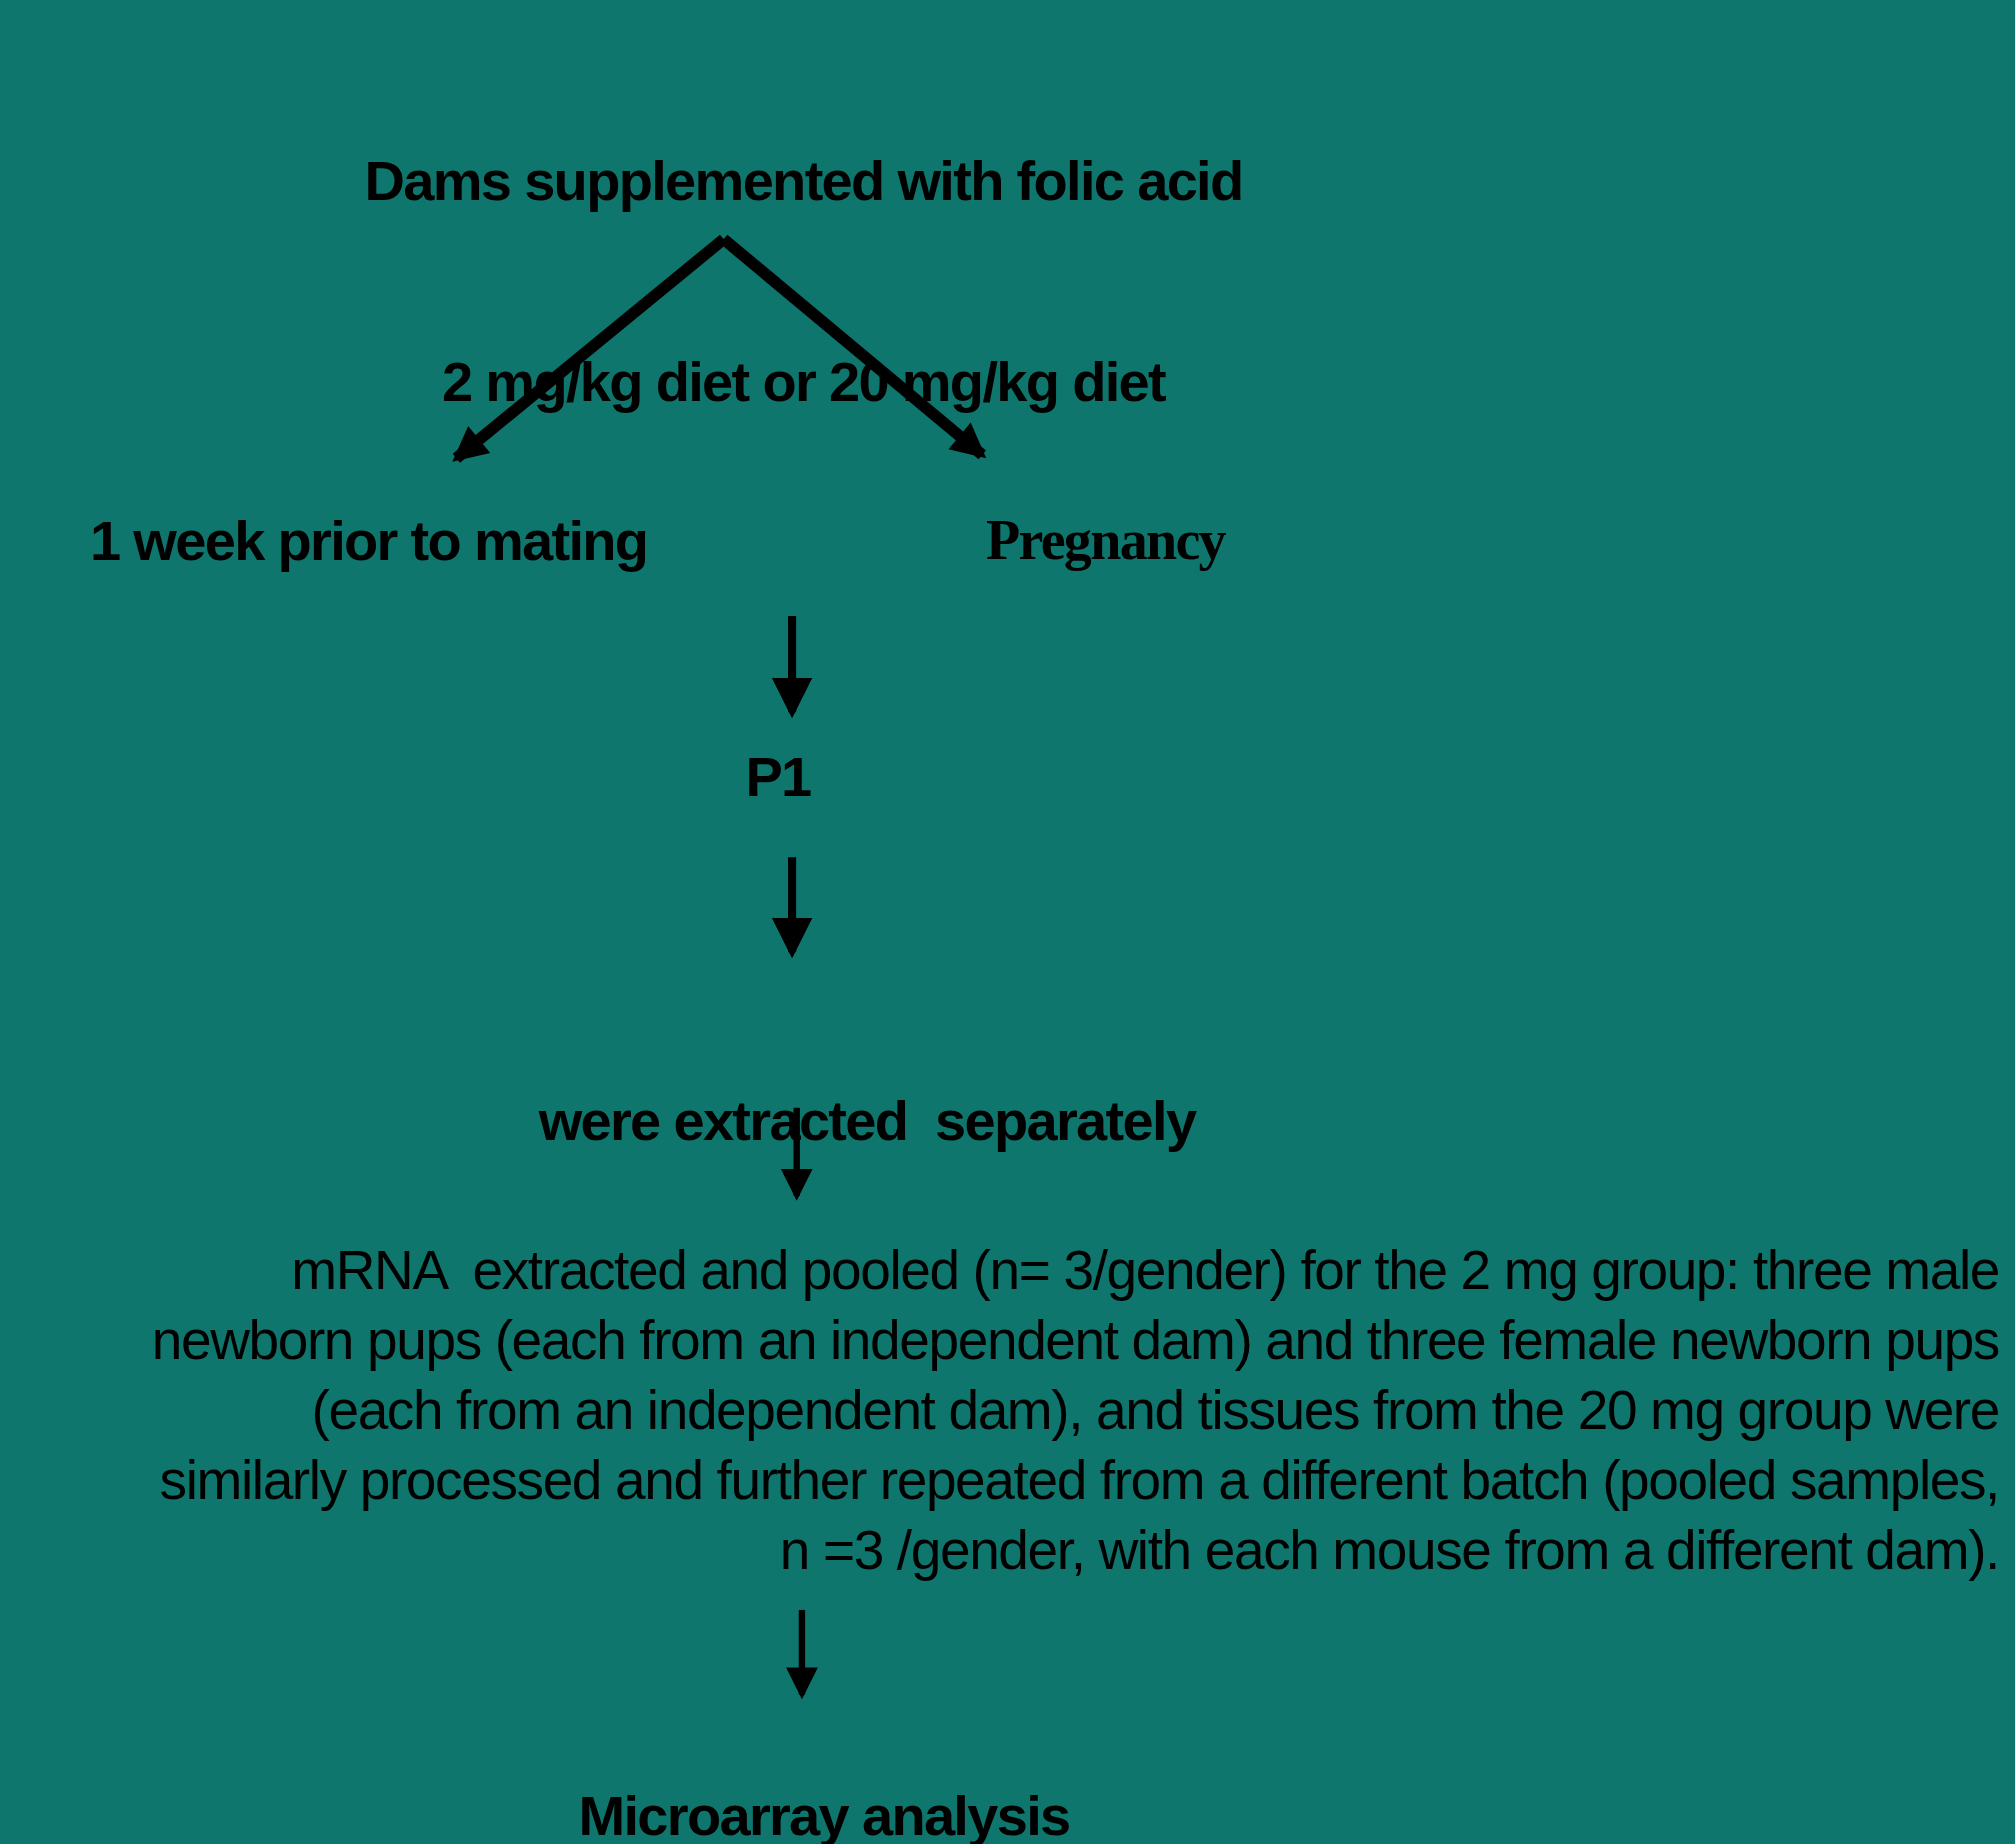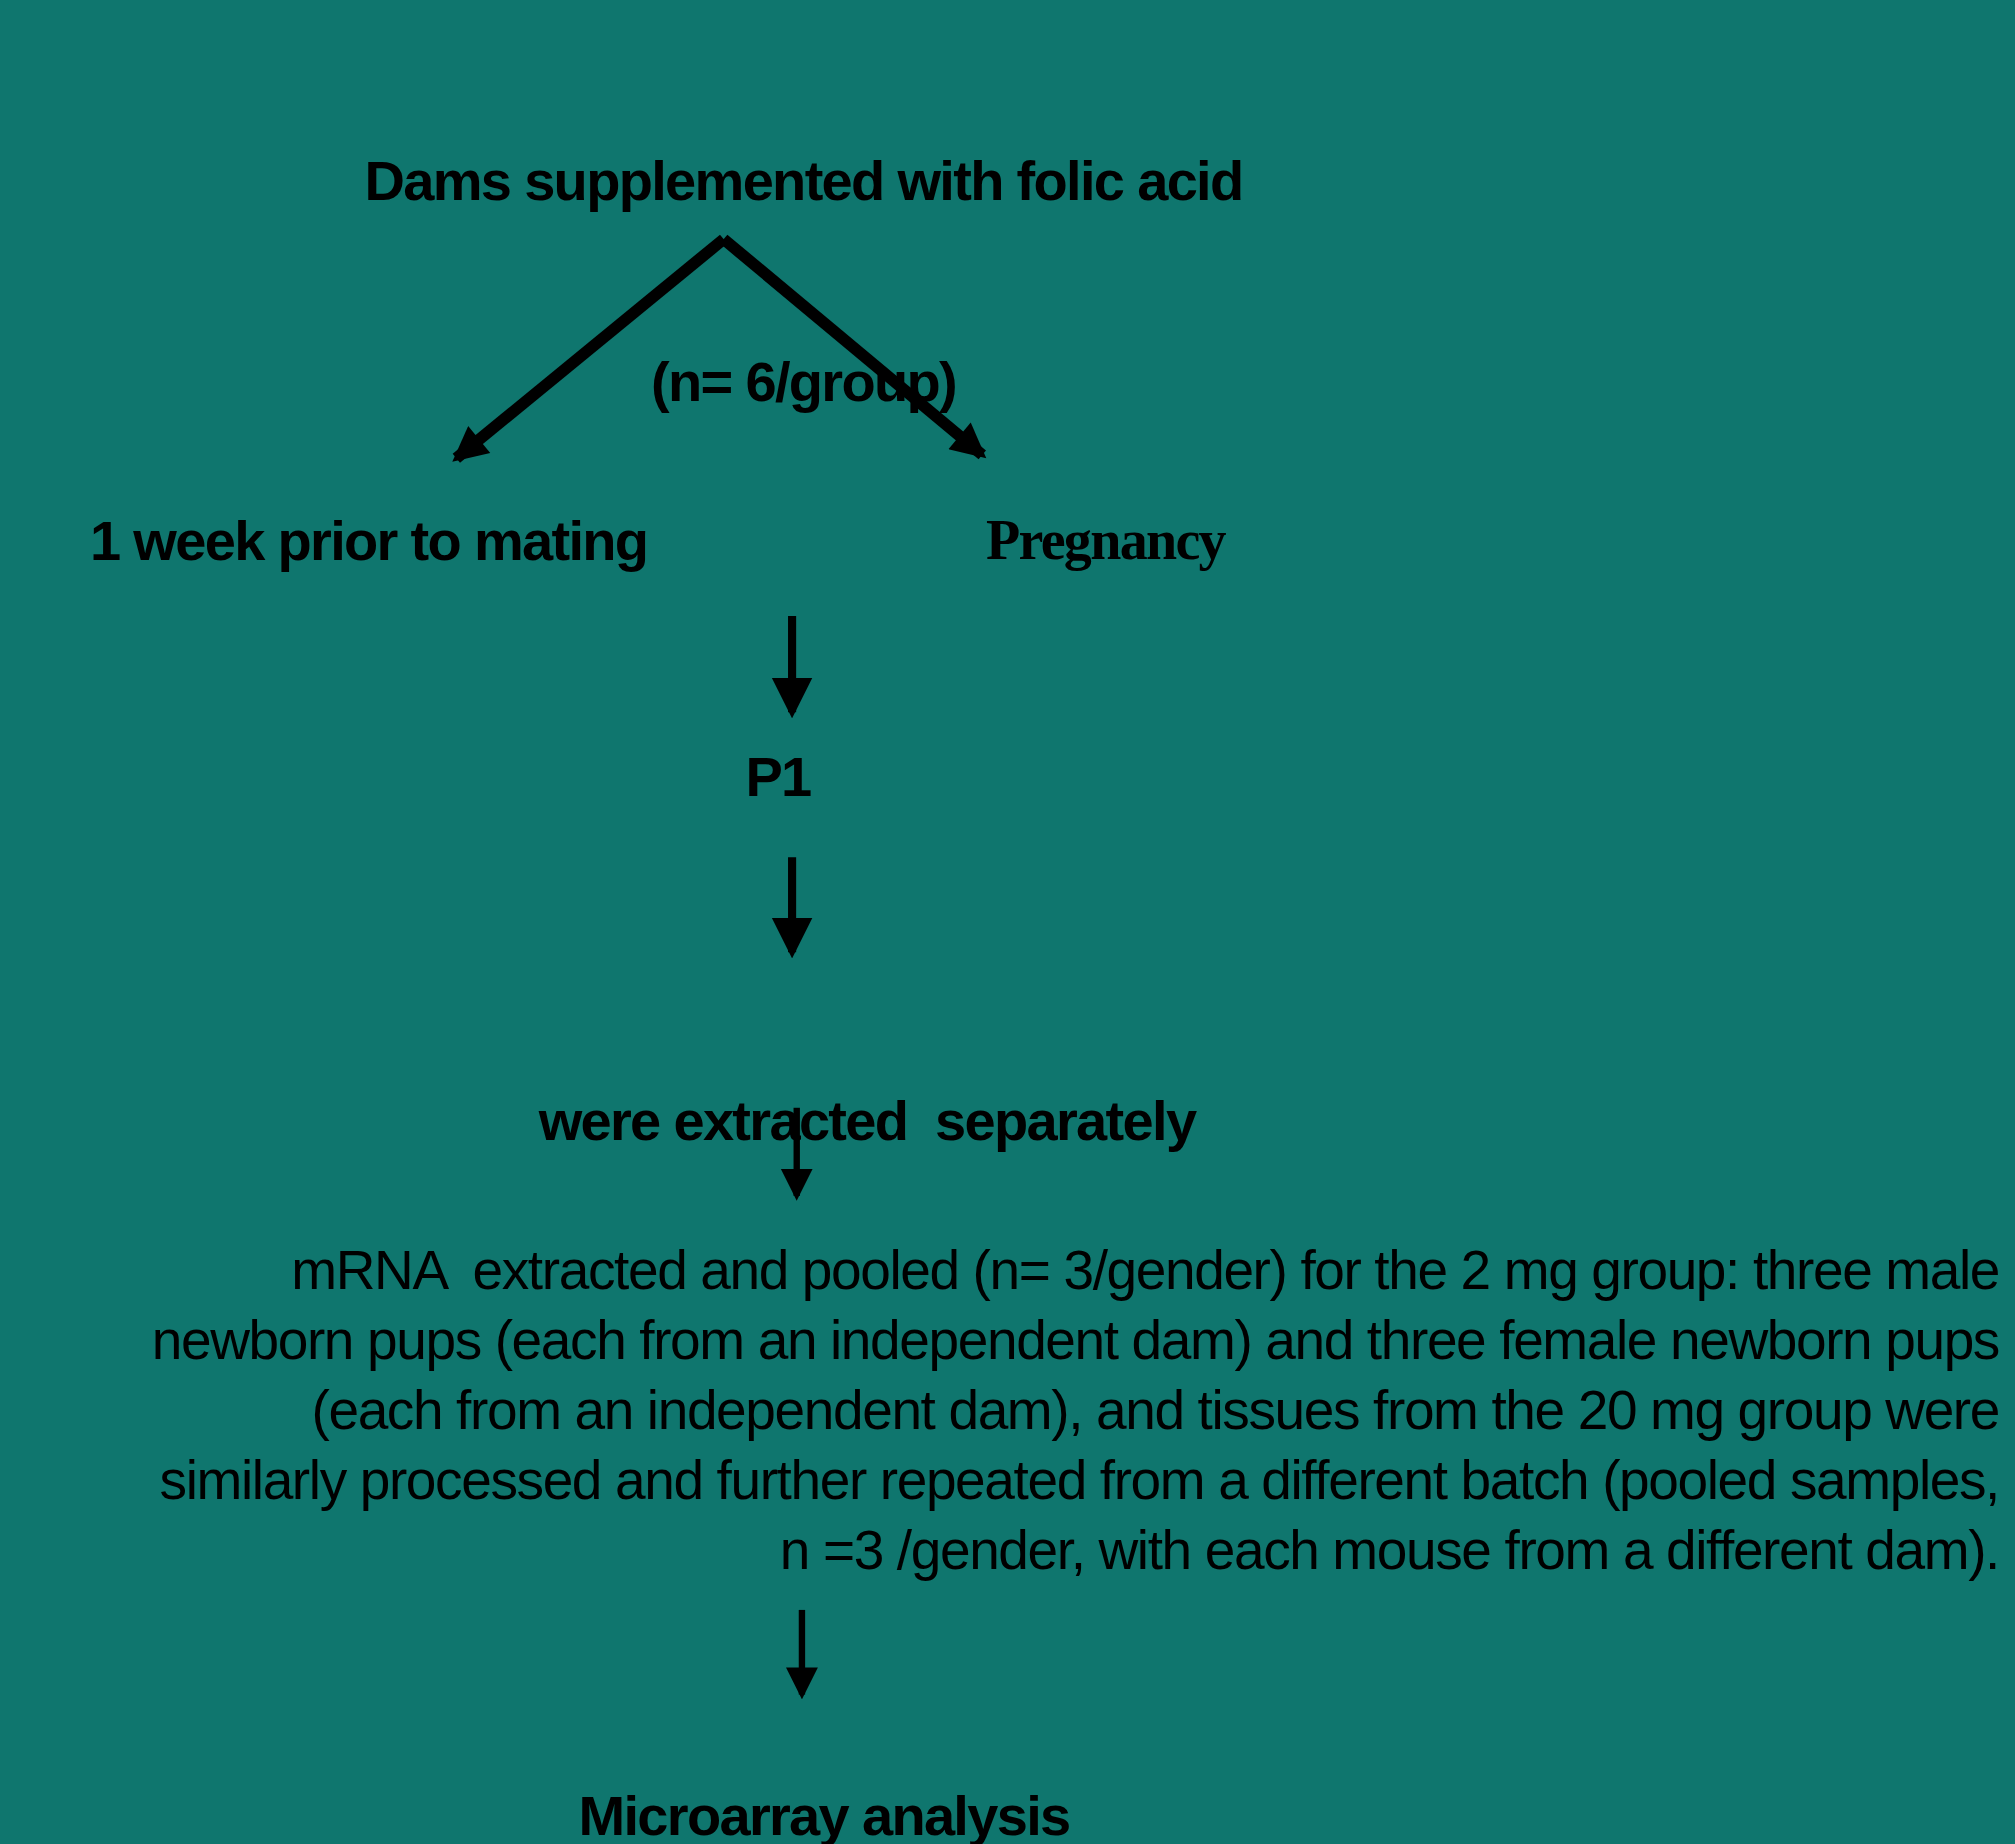--- a/index.html
+++ b/index.html
@@ -59,21 +59,21 @@
     <path class="ink" d="M1248,412 L787,790" stroke-width="20" marker-end="url(#headV)"></path>
     <path class="ink" d="M1248,412 L1694,784" stroke-width="20" marker-end="url(#headV)"></path>
     <path class="ink" d="M1366,1062 L1366,1228" stroke-width="14" marker-end="url(#headD)"></path>
     <path class="ink" d="M1366,1478 L1366,1642" stroke-width="14" marker-end="url(#headD)"></path>
     <path class="ink" d="M1374,1910 L1374,2062" stroke-width="11" marker-end="url(#headD)"></path>
     <path class="ink" d="M1383,2776 L1383,2922" stroke-width="11" marker-end="url(#headD)"></path>
   </svg>
 
   <div class="abs bold-txt center-txt title-block" style="left:180px; top:12.8px; width:1247px;">
     <div>Dams supplemented with folic acid</div>
-    <div>(n= 6/group)</div>
+    <div>2 mg/kg diet or 20 mg/kg diet</div>
   </div>
 
   <div class="abs bold-txt" style="left:90px; top:508px;">1 week prior to mating</div>
 
   <div class="abs bold-txt" style="left:986px; top:508px;font-family:Liberation Serif, serif;">Pregnancy</div>
 
   <div class="abs bold-txt center-txt" style="left:720px; top:744px; width:116px;">P1</div>
 
   <div class="abs bold-txt center-txt extract-block" style="left:287px; top:961px; width:1160px;">
     <div>were extracted  separately</div>

